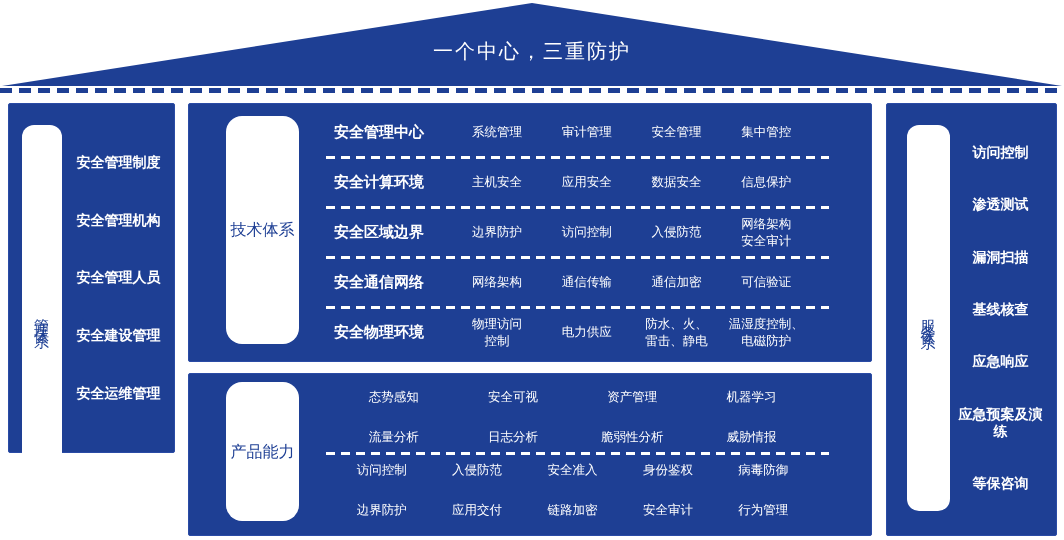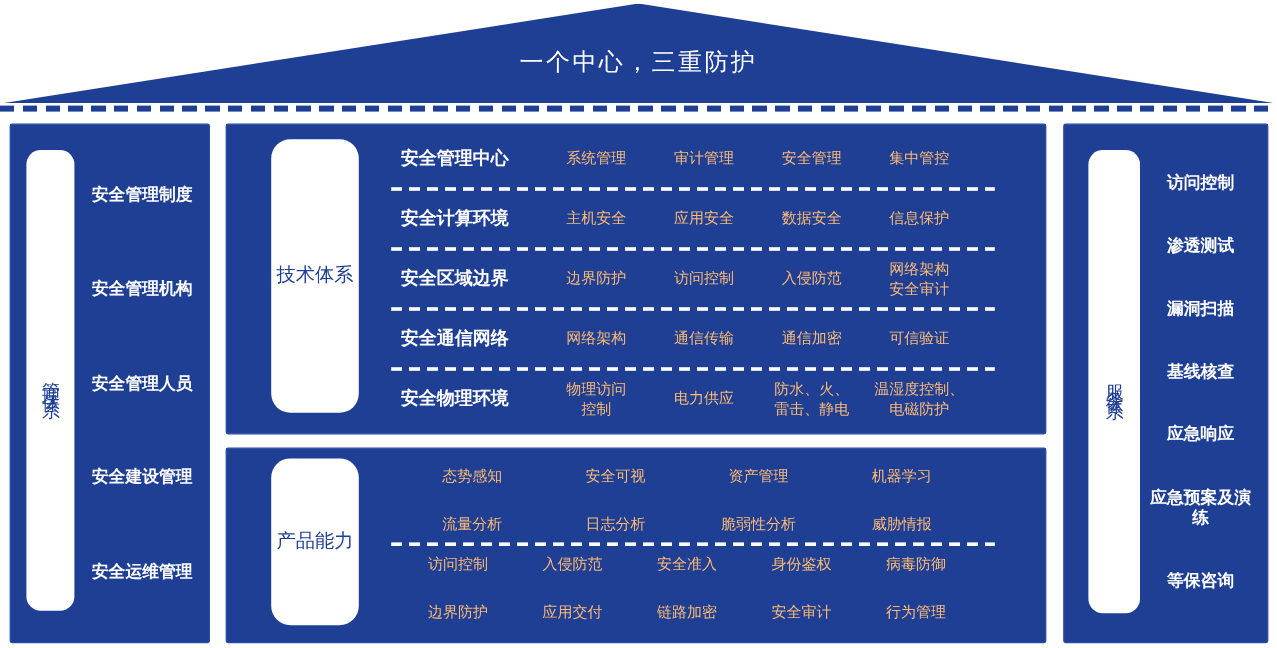--- a/index.html
+++ b/index.html
@@ -23,21 +23,21 @@
   .top-dash{
     position:absolute;left:0;top:88px;width:1064px;height:5px;
     background:repeating-linear-gradient(to right,var(--blue) 0 12px,transparent 12px 19px);
   }
 
   
   .panel{
     position:absolute;background:var(--blue);
     border:1px solid var(--blue_border);box-sizing:border-box;border-radius:2px;
   }
-  .panel-left  {left:8px;  top:103px; width:167px; height:433px;}
+  .panel-left  {left:8px;  top:103px; width:167px; height:350px;}
   .panel-tech  {left:188px;top:103px; width:684px; height:259px;}
   .panel-prod  {left:188px;top:373px; width:684px; height:163px;}
   .panel-right {left:886px;top:103px; width:171px; height:433px;}
 
   
   .pill{
     position:absolute;background:#ffffff;border-radius:14px;
     display:flex;align-items:center;justify-content:center;
     color:var(--blue);text-align:center;
   }
@@ -67,21 +67,21 @@
   .tech-rows{
     position:absolute;left:137px;right:16px;top:5px;bottom:5px;
     display:flex;flex-direction:column;
   }
   .tech-row{
     flex:1;display:grid;grid-template-columns:118px repeat(4,1fr);
     align-items:center;padding:0 44px 0 8px;
   }
   .row-label{color:#ffffff;font-weight:bold;font-size:15px;white-space:nowrap;}
   .cell{
-    color:#fdba74;font-size:12.5px;text-align:center;
+    color:#ffffff;font-size:12.5px;text-align:center;
     white-space:pre-line;line-height:1.35;
   }
   .dash-sep{
     height:3px;flex:none;margin-right:26px;
     background:repeating-linear-gradient(to right,#ffffff 0 9px,transparent 9px 15px);
   }
 
   
   .prod-content{
     position:absolute;left:137px;right:16px;top:8px;bottom:10px;

